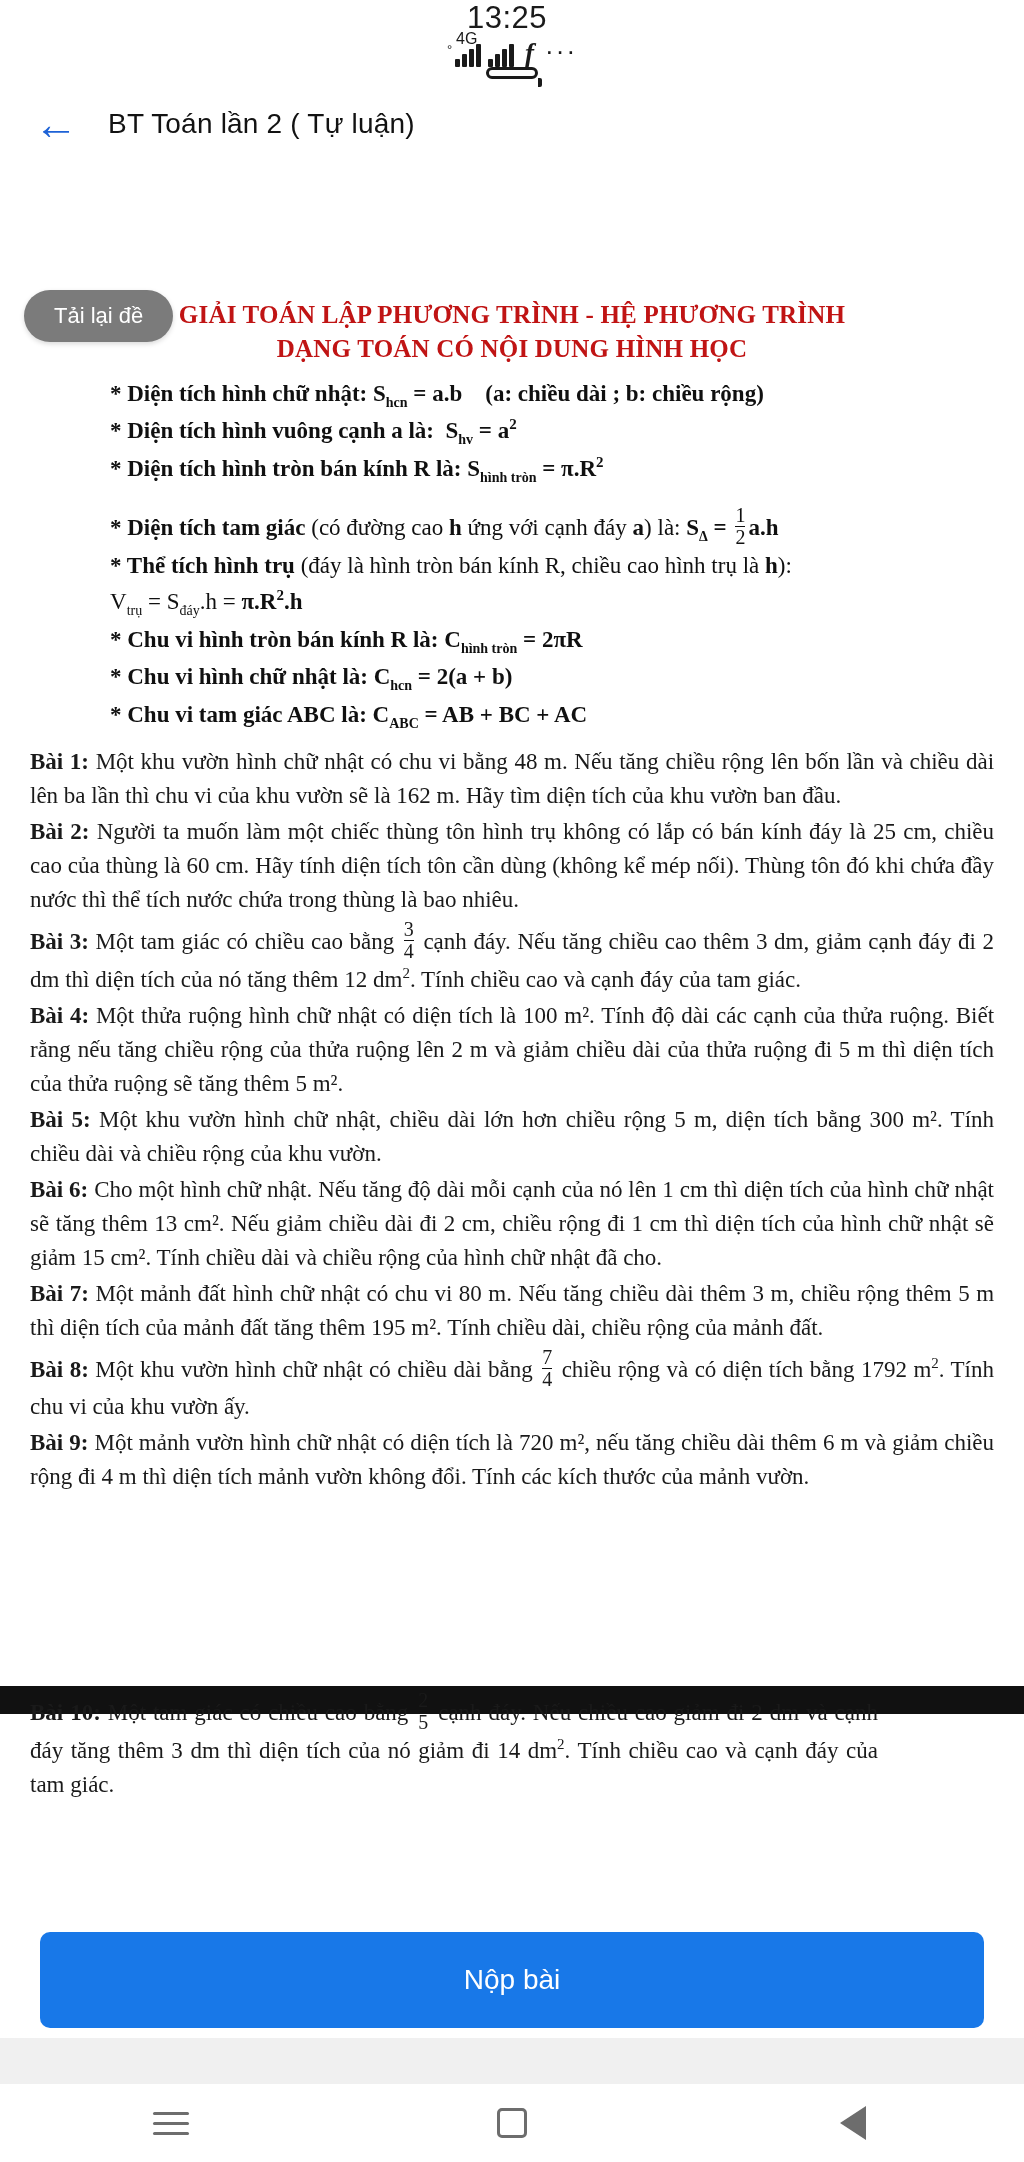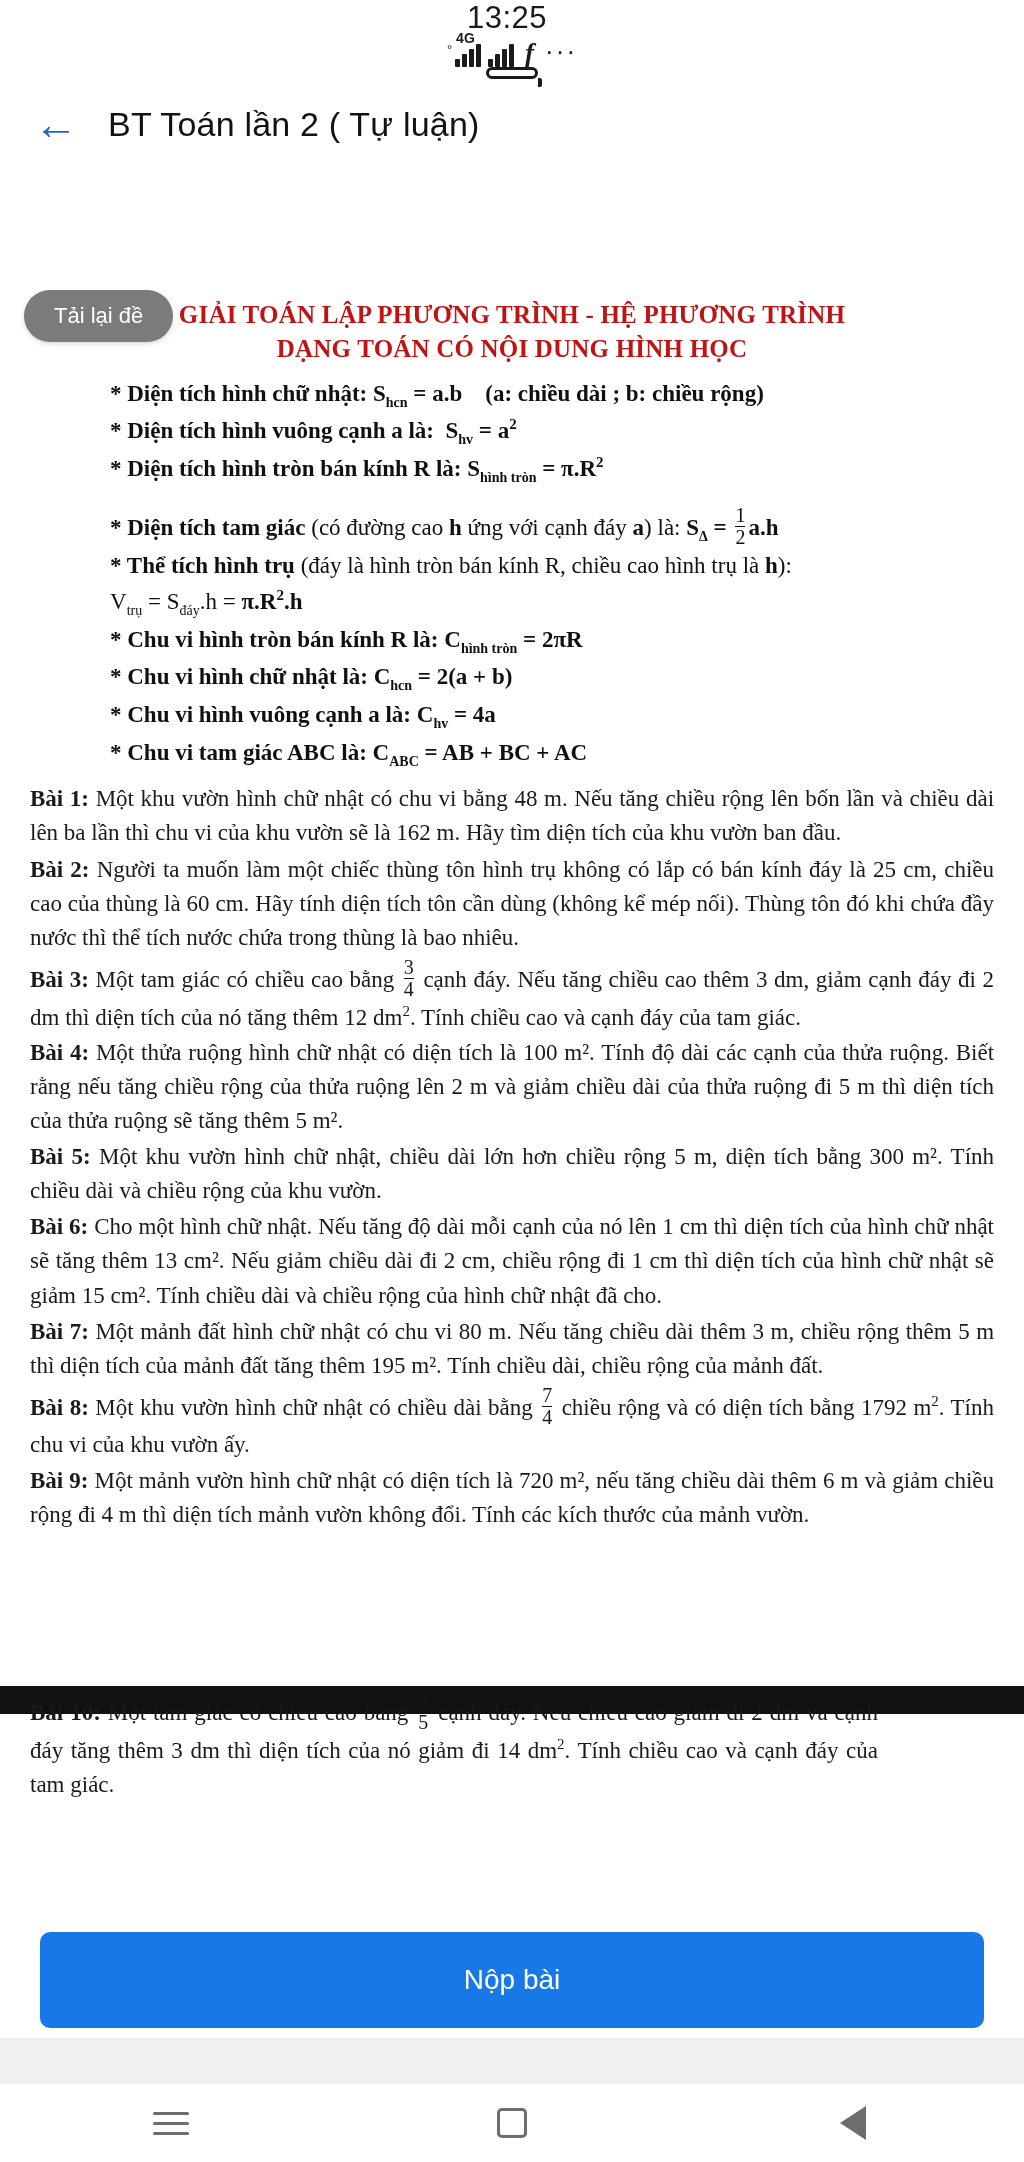--- a/index.html
+++ b/index.html
@@ -39,22 +39,22 @@
     font-size: 13px;
     color: #222;
     margin-right: -4px;
     align-self: flex-start;
     margin-top: 6px;
   }
   .sig-wrap { position: relative; display: flex; align-items: flex-end; gap: 2px; }
   .sig-wrap .net-label {
     position: absolute;
     top: -14px; left: 1px;
-    font-size: 14px;
-    font-weight: bold;
+    font-size: 16px;
+    font-weight: normal;
     color: #1a1a1a;
   }
   .bar { width: 5px; background: #1a1a1a; border-radius: 1px; }
   .b1 { height: 8px; } .b2 { height: 13px; } .b3 { height: 18px; } .b4 { height: 23px; }
   .fb-icon {
     font-family: "Liberation Serif", serif;
     font-size: 27px;
     font-style: italic;
     font-weight: bold;
     color: #1a1a1a;
@@ -96,21 +96,21 @@
   }
   .back-arrow {
     width: 52px; height: 52px;
     display: flex; align-items: center; justify-content: center;
     color: #1d62d6;
     font-size: 44px;
     line-height: 1;
     cursor: pointer;
   }
   .appbar-title {
-    font-size: 34px;
+    font-size: 28px;
     color: #121212;
     margin-left: 26px;
     letter-spacing: .2px;
   }
 
   
   .reload-pill {
     position: absolute;
     left: 24px; top: 290px;
     background: #7b7b7b;
@@ -323,23 +323,20 @@
     <div class="line">
       V<span class="sub">trụ</span> = S<span class="sub">đáy</span>.h = <b>π.R<span class="sup">2</span>.h</b>
     </div>
     <div class="line">
       <b>* Chu vi hình tròn bán kính R là: C<span class="sub">hình tròn</span> = 2πR</b>
     </div>
     <div class="line">
       <b>* Chu vi hình chữ nhật là: C<span class="sub">hcn</span> = 2(a + b)</b>
     </div>
     <div class="line">
-      <b>* Chu vi hình vuông cạnh a là: C<span class="sub">hv</span> = 4a</b>
-    </div>
-    <div class="line">
       <b>* Chu vi tam giác ABC là: C<span class="sub">ABC</span> = AB + BC + AC</b>
     </div>
   </div>
 
   <div class="problems">
     <p>
       <b>Bài 1:</b>
       <span>Một khu vườn hình chữ nhật có chu vi bằng 48 m. Nếu tăng chiều rộng lên bốn lần và chiều dài lên ba lần thì chu vi của khu vườn sẽ là 162 m. Hãy tìm diện tích của khu vườn ban đầu.</span>
     </p>
     <p>

